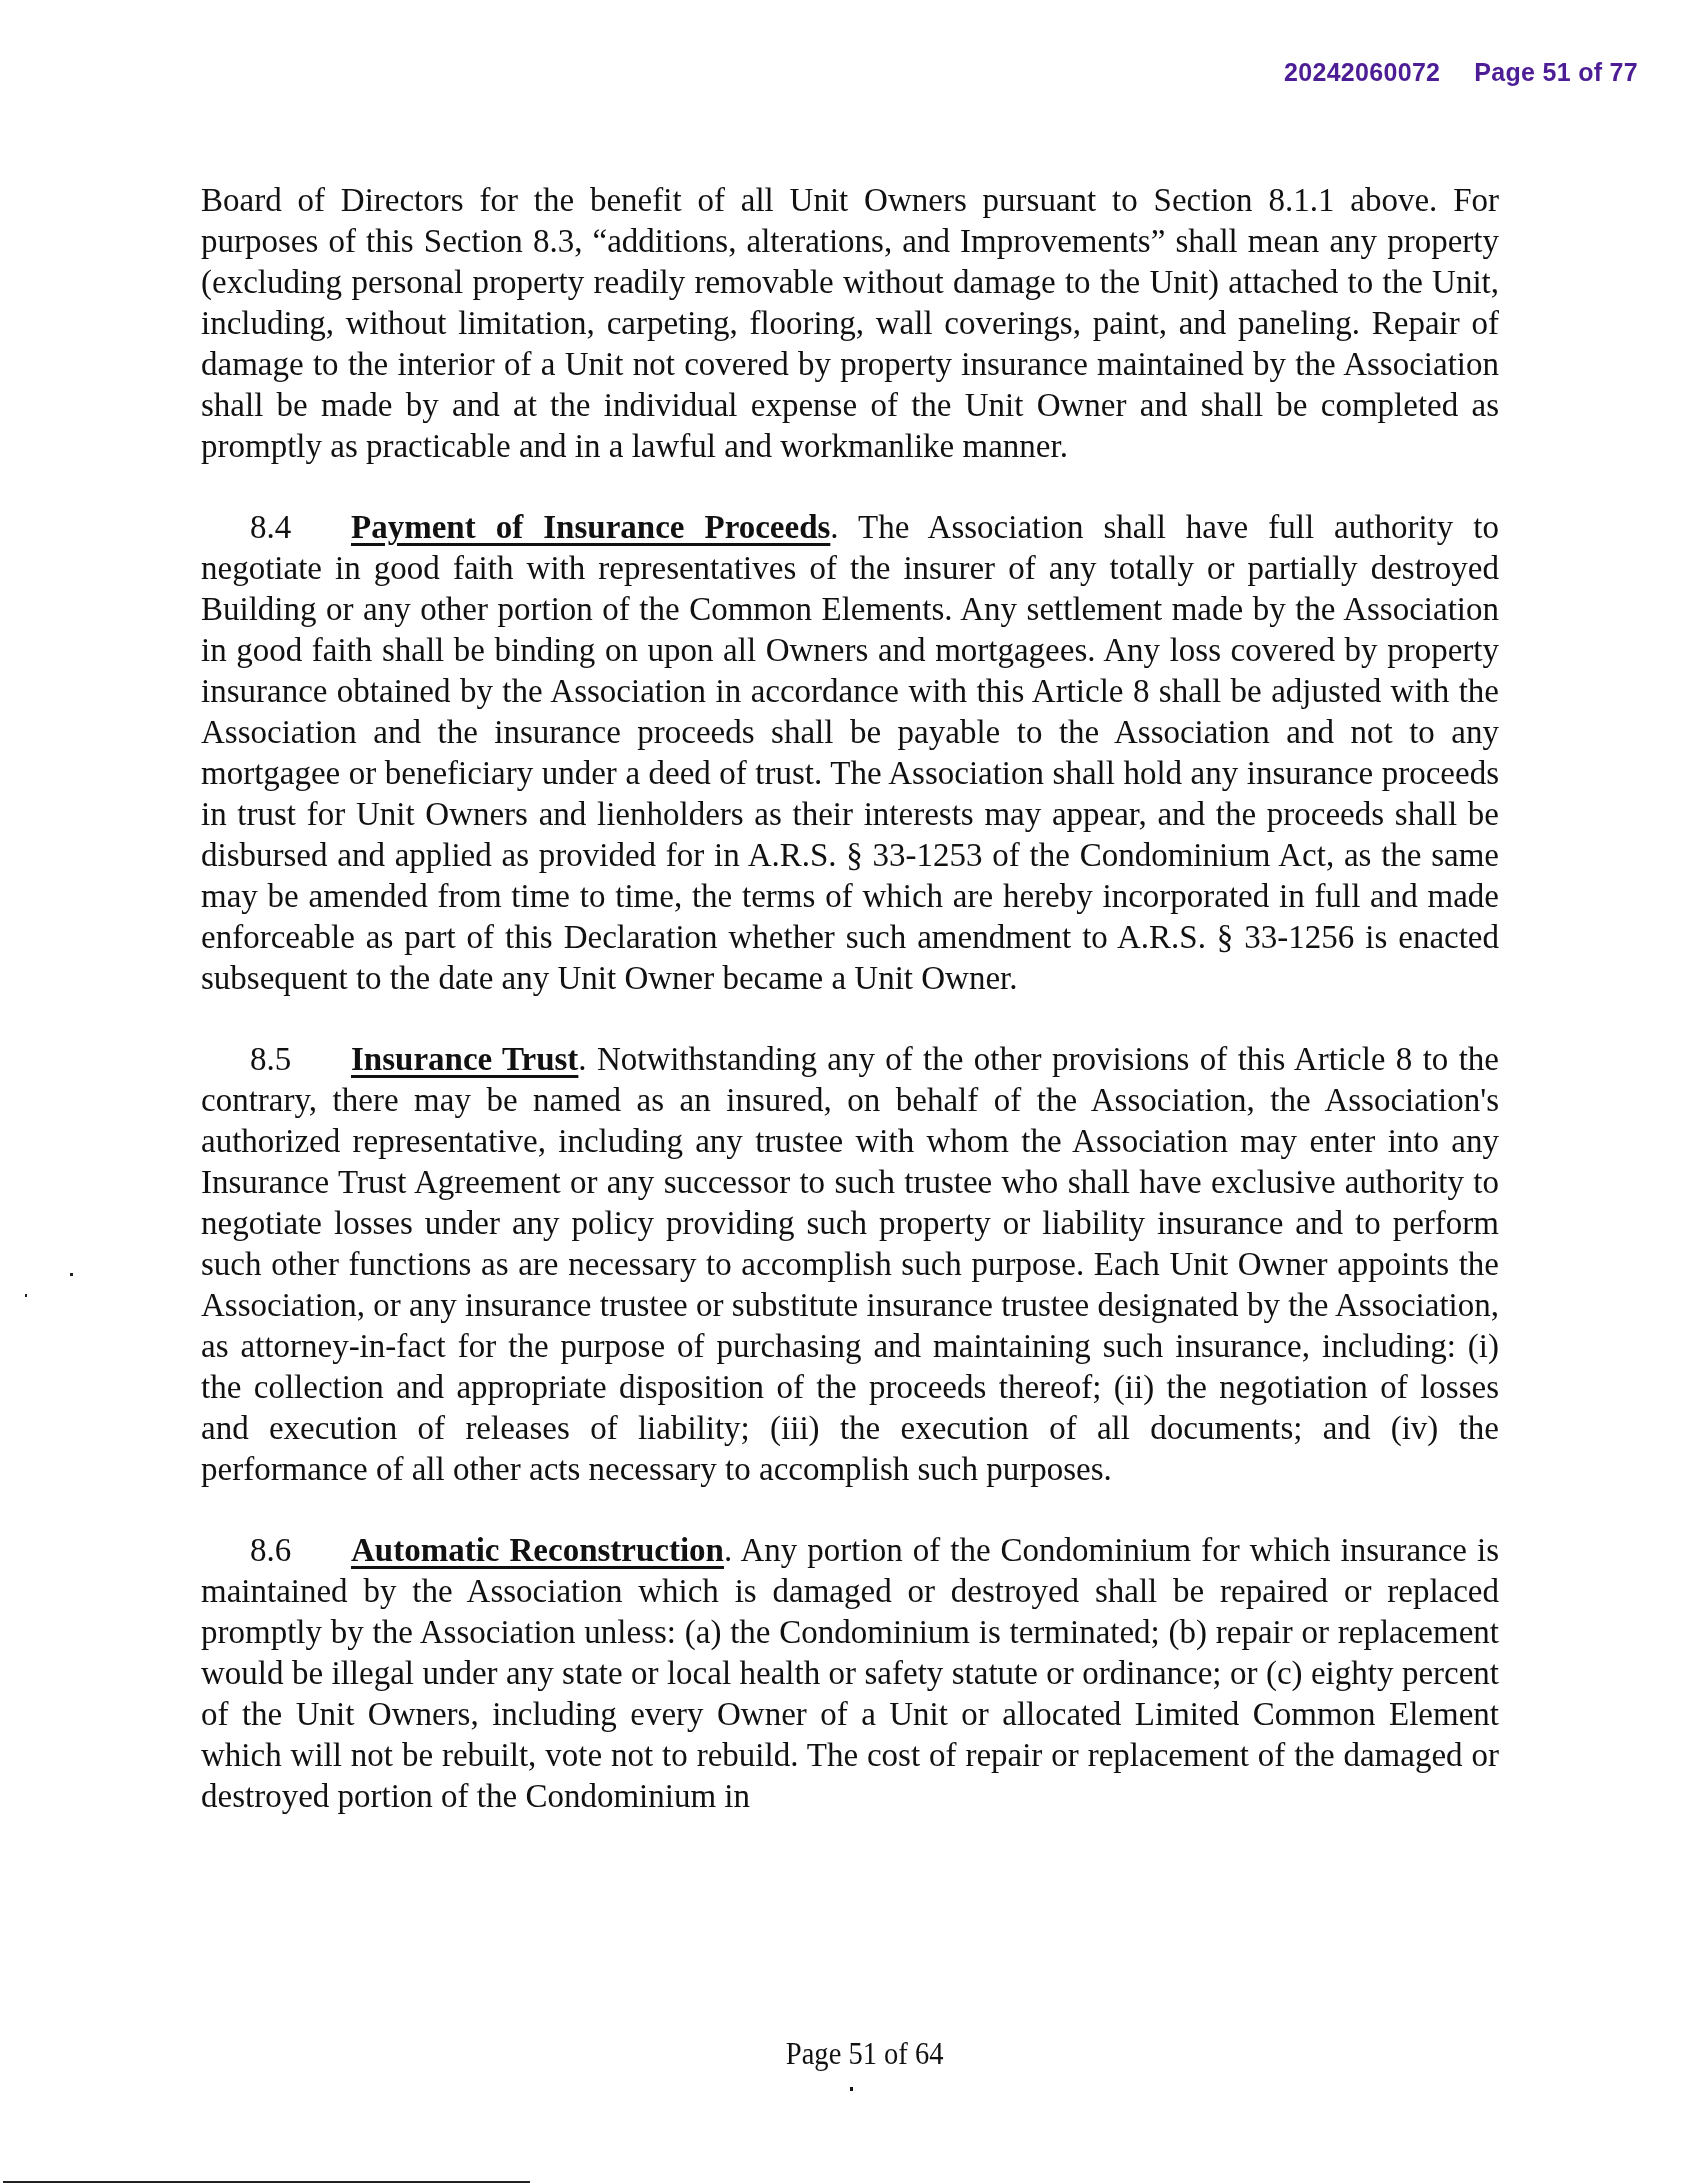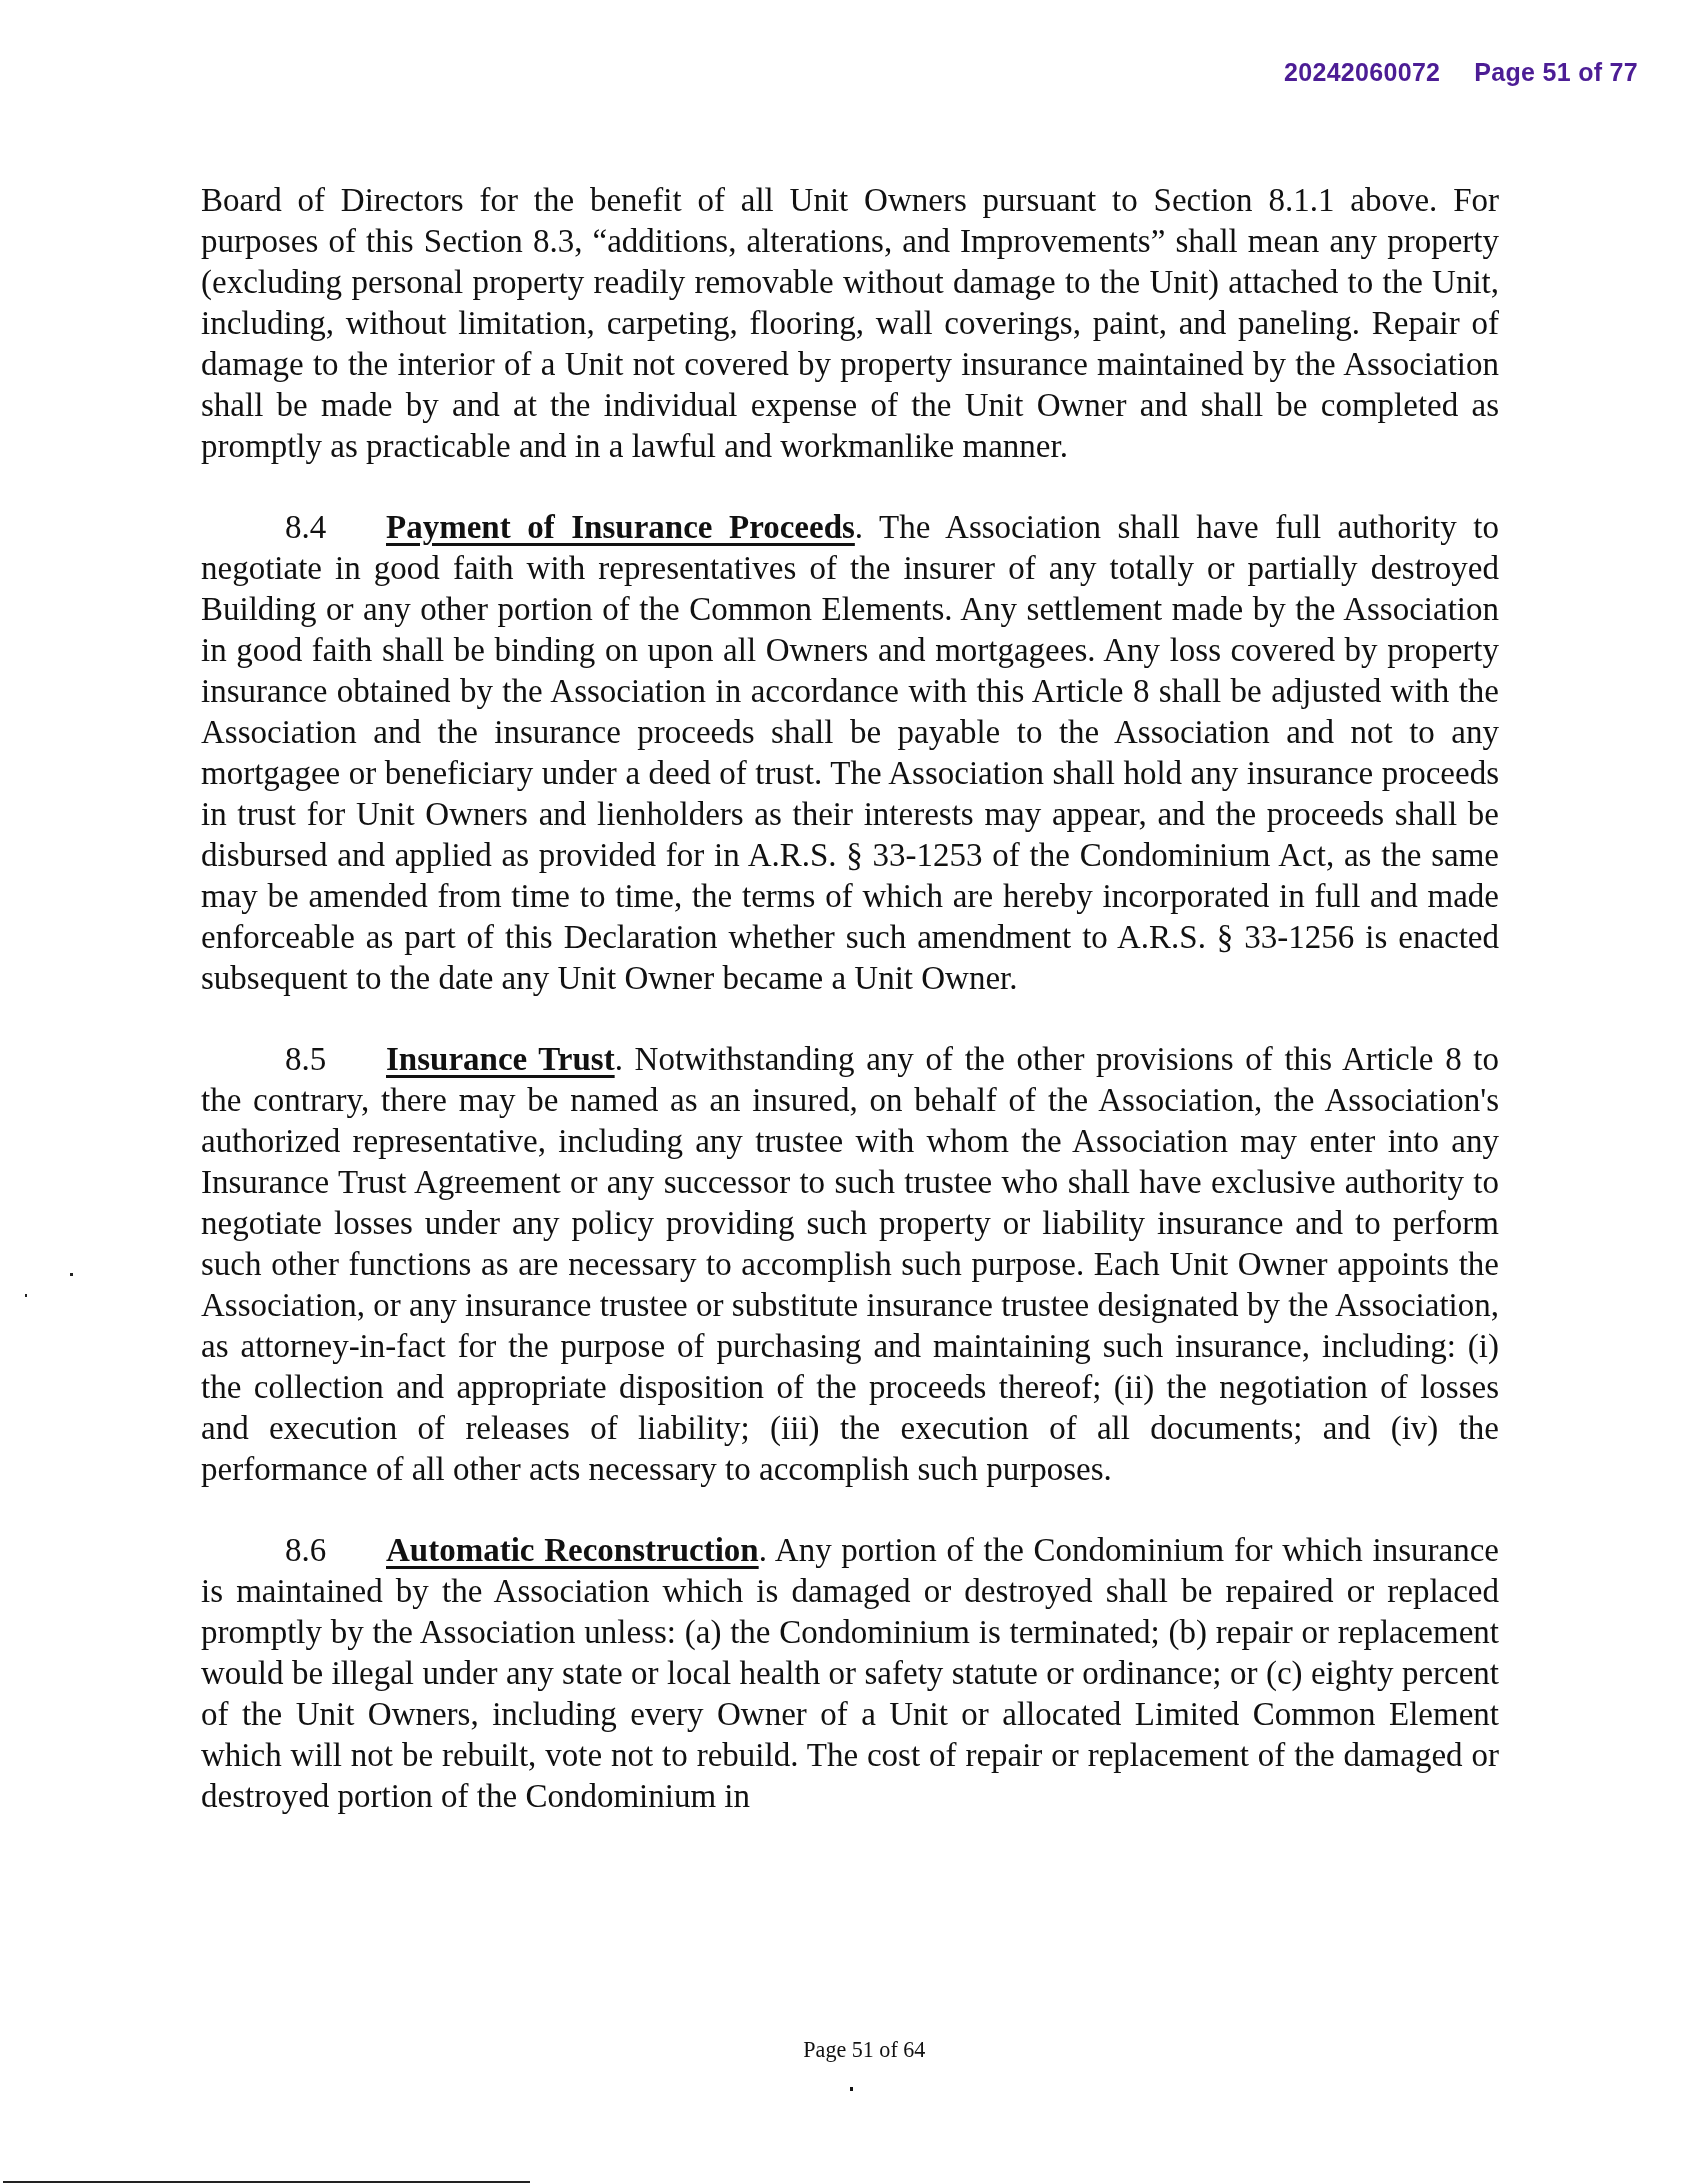--- a/index.html
+++ b/index.html
@@ -10,25 +10,25 @@
     letter-spacing: 0.3px; color: #4c1d95; white-space: pre;
   }
   .header span { display: inline-block; }
   .header .doc-id { margin-right: 34px; }
   .body {
     position: absolute; left: 201px; width: 1298px; top: 180px;
     font-family: "Liberation Serif", serif; font-size: 33px; line-height: 41px;
     text-align: justify; text-justify: inter-word;
   }
   .para { margin: 0 0 40px 0; }
-  .sec-num { display: inline-block; width: 101px; margin-left: 84px; }
+  .sec-num { display: inline-block; width: 101px; margin-left: 49px; }
   .sec-title { font-weight: bold; text-decoration: underline; text-decoration-thickness: 2.6px; text-underline-offset: 4.6px; }
   .footer {
     position: absolute; top: 2036px; left: 0; width: 1703px; text-align: center;
-    font-family: "Liberation Serif", serif; font-size: 24px; padding-left: 0;
+    font-family: "Liberation Serif", serif; font-size: 31px; padding-left: 0;
   }
   .footer span { display: inline-block; transform: scaleX(0.92); margin-left: 26.5px; }
   .footer-dot { position: absolute; top: 2087px; left: 850px; width: 2.6px; height: 4px; background: #111; }
   .bottom-rule { position: absolute; top: 2181px; left: 2.6px; width: 527px; height: 2px; background: #222; }
   .scan-dot { position: absolute; width: 2.6px; height: 2.6px; background: #222; }
 </style>
 </head>
 <body>
 
 <div class="header">

